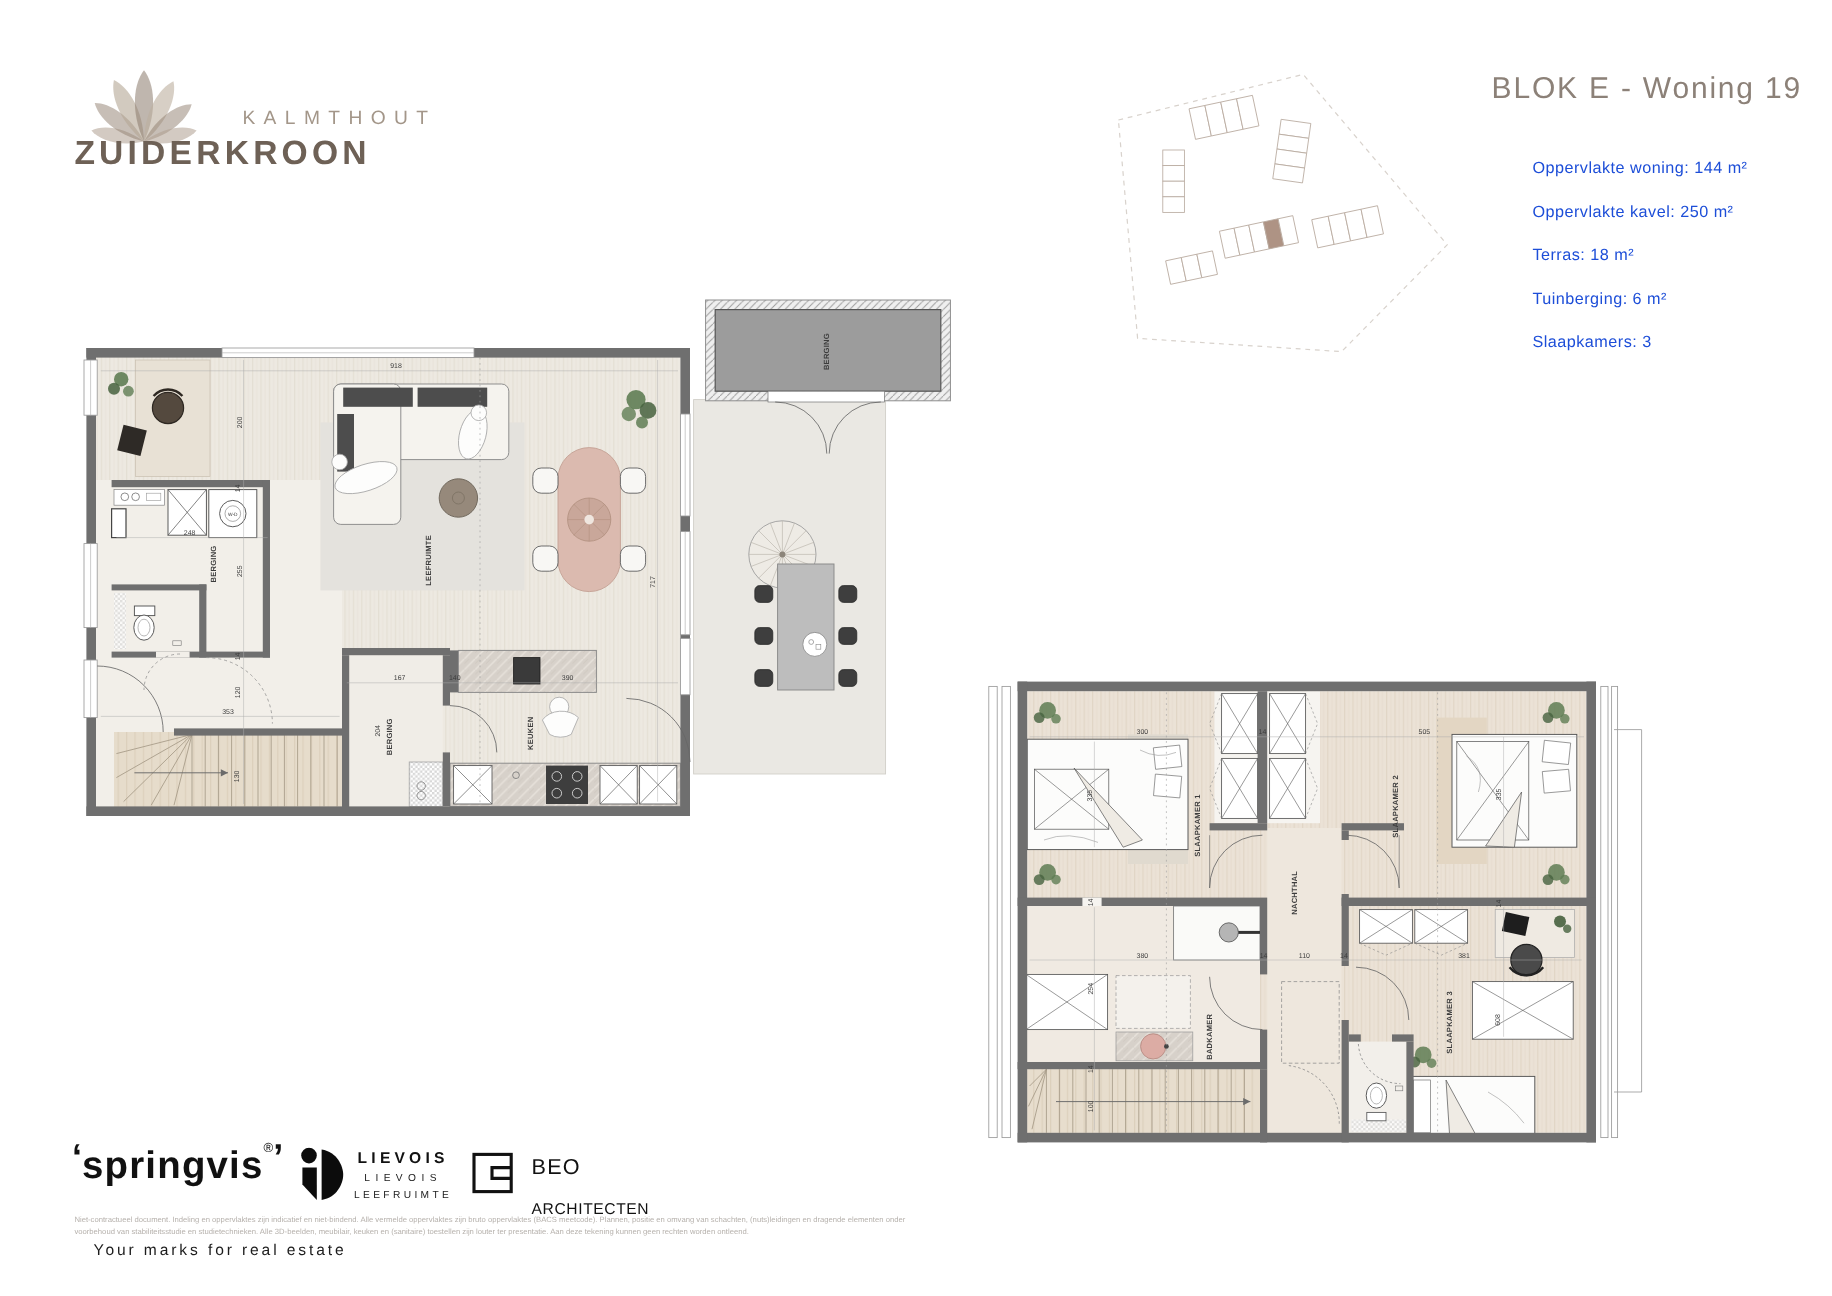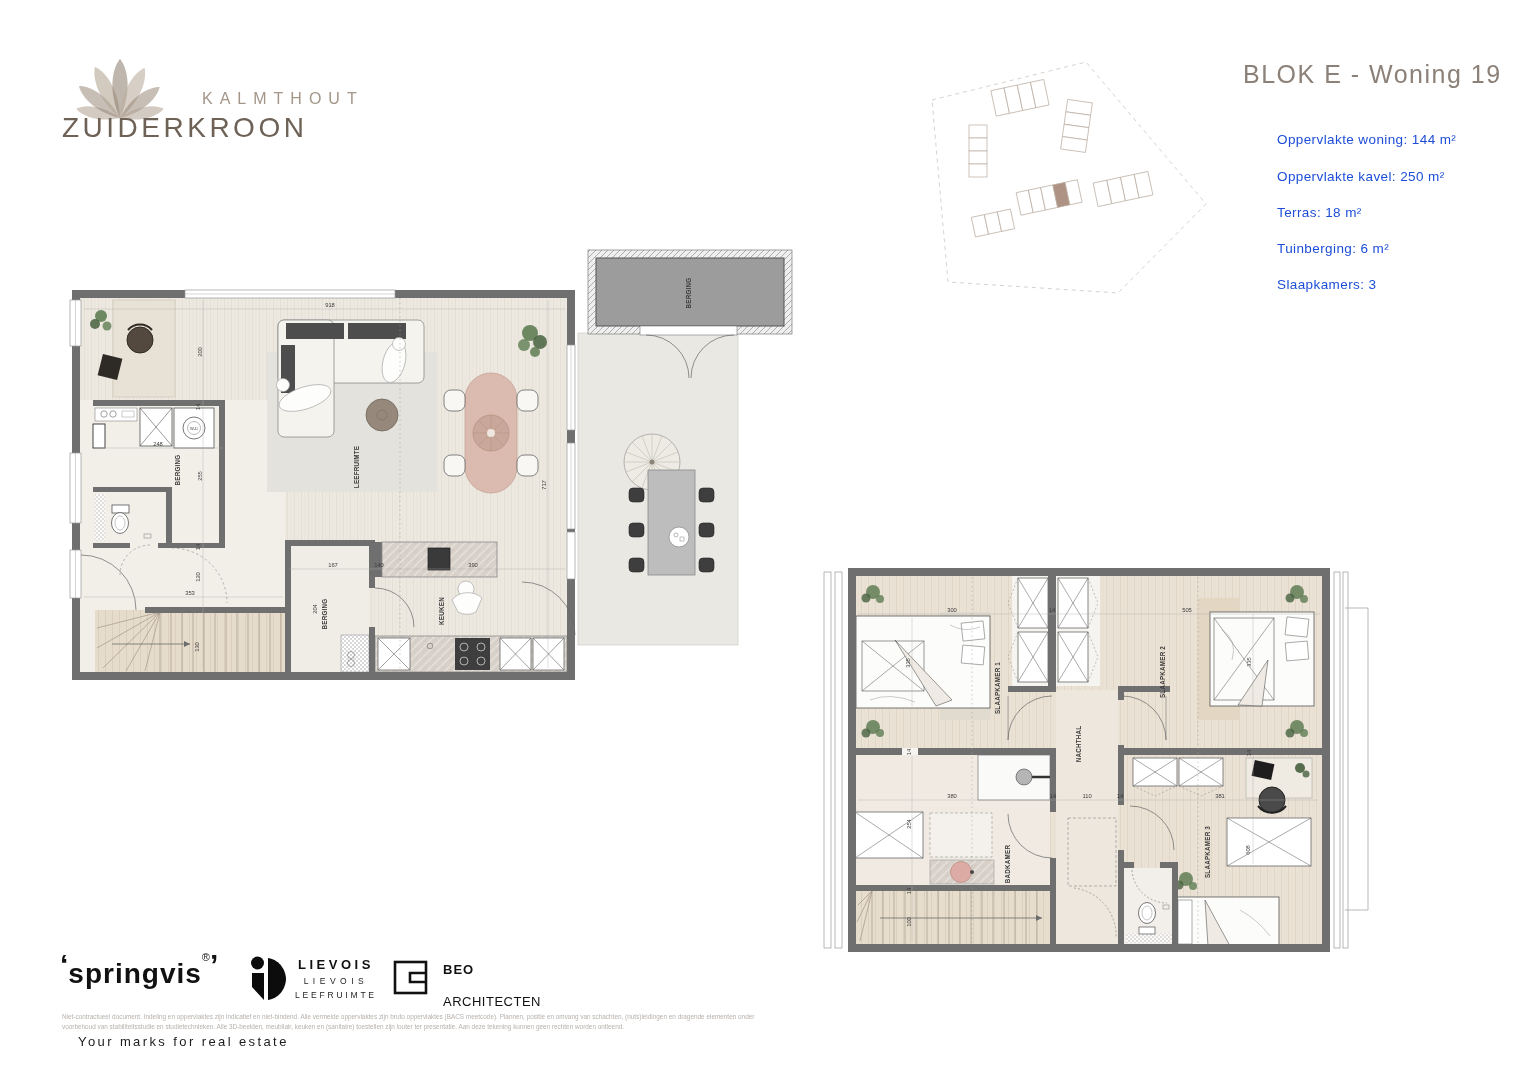--- a/index.html
+++ b/index.html
@@ -1,35 +1,35 @@
 <!DOCTYPE html>
 <html><head>
 <meta charset="utf-8">
 <style>
   html,body{margin:0;padding:0;background:#ffffff;}
   body{width:1527px;height:1080px;position:relative;font-family:"Liberation Sans",sans-serif;overflow:hidden;}
   .abs{position:absolute;}
   
   .brand-kicker{left:162px;top:90px;font-size:16px;letter-spacing:7px;color:#A39689;margin-left:40px;}
-  .brand-name{left:62px;top:112px;font-size:28px;letter-spacing:3.5px;color:#6E6156;font-weight:400;}
+  .brand-name{left:62px;top:112px;font-size:28px;letter-spacing:3.5px;color:#6E6156;font-weight:700;}
   
   .unit-title{left:1243px;top:60px;font-size:25px;font-weight:400;letter-spacing:1.5px;color:#8C8178;}
   .spec-line{left:1277px;font-size:13.5px;color:#1d4ed8;letter-spacing:.4px;}
   
   .springvis{left:60px;top:948px;color:#111;}
   .springvis .q{font-size:30px;font-weight:700;vertical-align:8px;}
-  .springvis .nm{font-size:28px;font-weight:700;letter-spacing:1px;}
+  .springvis .nm{font-size:32px;font-weight:700;letter-spacing:1px;}
   .springvis .reg{font-size:11px;vertical-align:22px;font-weight:400;}
   .springvis-tag{left:78px;top:993px;font-size:13px;letter-spacing:2.4px;color:#1c1c1c;margin-top:41px;}
   .lievois-text{left:295px;top:957px;color:#111;text-align:center;}
   .lievois-text .l1{font-size:13px;font-weight:700;letter-spacing:3.5px;}
   .lievois-text .l2{font-size:8.5px;letter-spacing:4.5px;margin-top:4px;color:#222;}
   .lievois-text .l3{font-size:8.5px;letter-spacing:2.8px;margin-top:4px;color:#222;}
   .beo-text{left:443px;top:962px;color:#111;}
-  .beo-text .l1{font-size:13px;font-weight:700;letter-spacing:1px;}
+  .beo-text .l1{font-size:18px;font-weight:400;letter-spacing:1px;}
   .beo-text .l2{font-size:13px;letter-spacing:.5px;margin-top:17px;}
   .disclaimer{left:62px;top:1012px;width:705px;font-size:6.4px;line-height:1.5;color:#B6B1AC;}
   svg text{font-family:"Liberation Sans",sans-serif;}
   .dim{font-size:5.8px;fill:#3C3C3C;}
   .rlabel{font-size:6.3px;font-weight:600;fill:#3C3C3C;letter-spacing:.2px;}
   .tiny{font-size:4px;fill:#3C3C3C;}
 </style>
 </head>
 <body>
 

